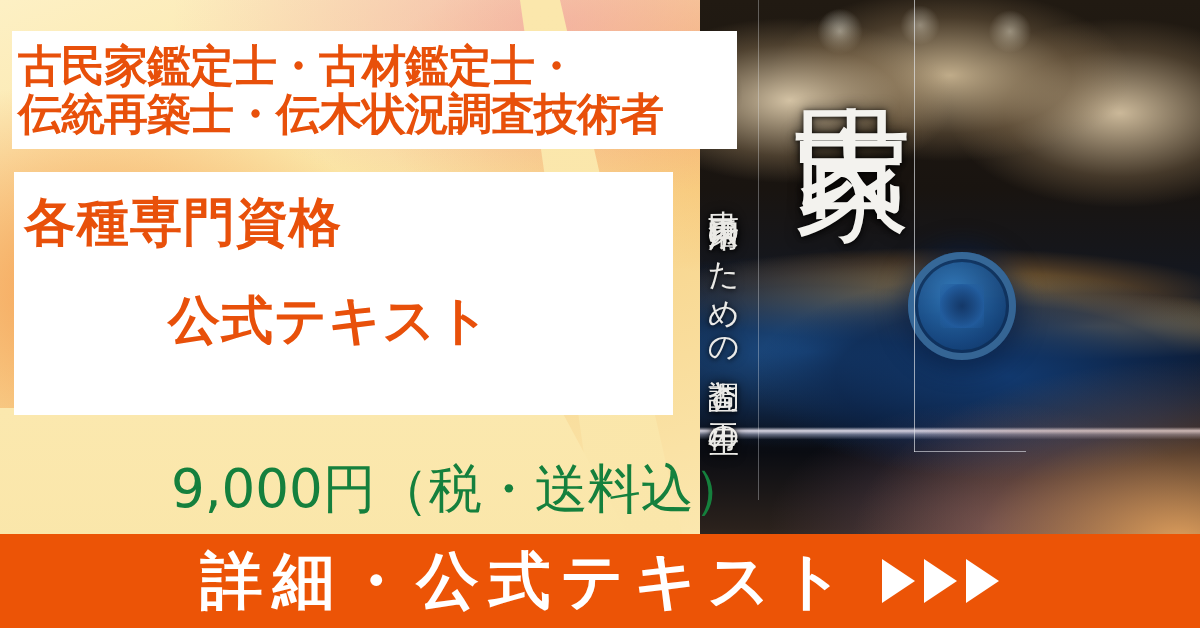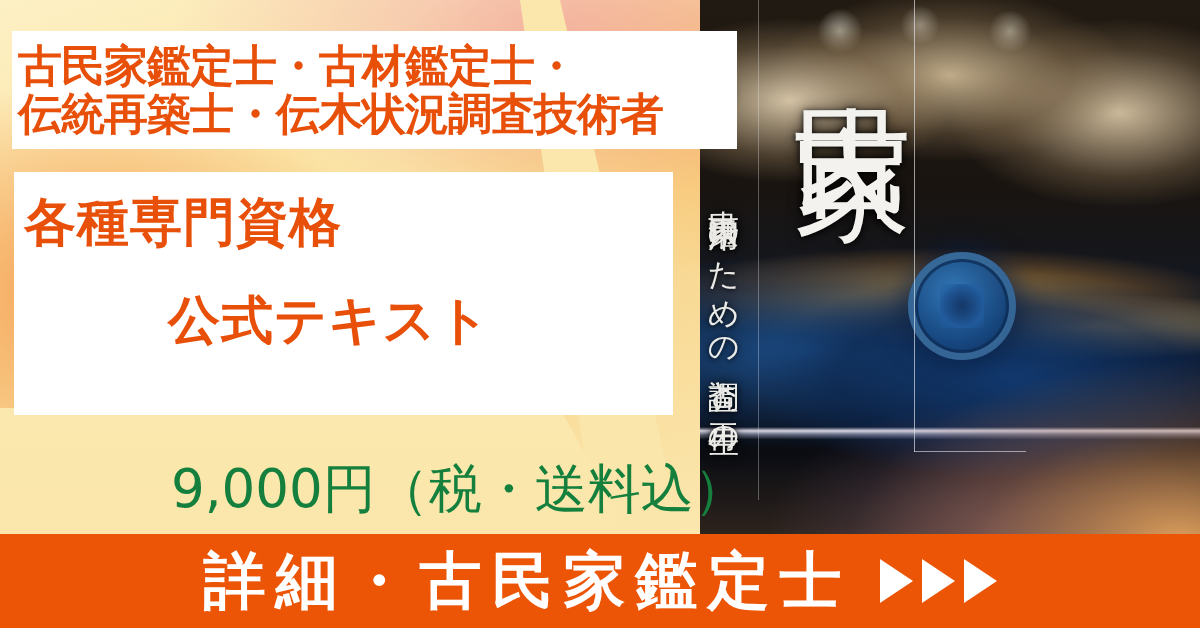--- a/index.html
+++ b/index.html
@@ -312,21 +312,21 @@
   <div class="jp sub-line sub-line-1">古民家鑑定士・古材鑑定士・</div>
   <div class="jp sub-line sub-line-2">伝統再築士・伝木状況調査技術者</div>
 
   <div class="panel panel-title"></div>
   <div class="jp title-line title-line-1">各種専門資格</div>
   <div class="jp title-line title-line-2">公式テキスト</div>
 
   <div class="price">9,000円（税・送料込）</div>
 
   <div class="cta">
-    <span class="cta-label">詳細・古民家鑑定士</span>
+    <span class="cta-label">詳細・公式テキスト</span>
     <span class="cta-arrows">
       <span class="arrow"></span>
       <span class="arrow"></span>
       <span class="arrow"></span>
     </span>
   </div>
 
 </div>
 
 </body></html>

